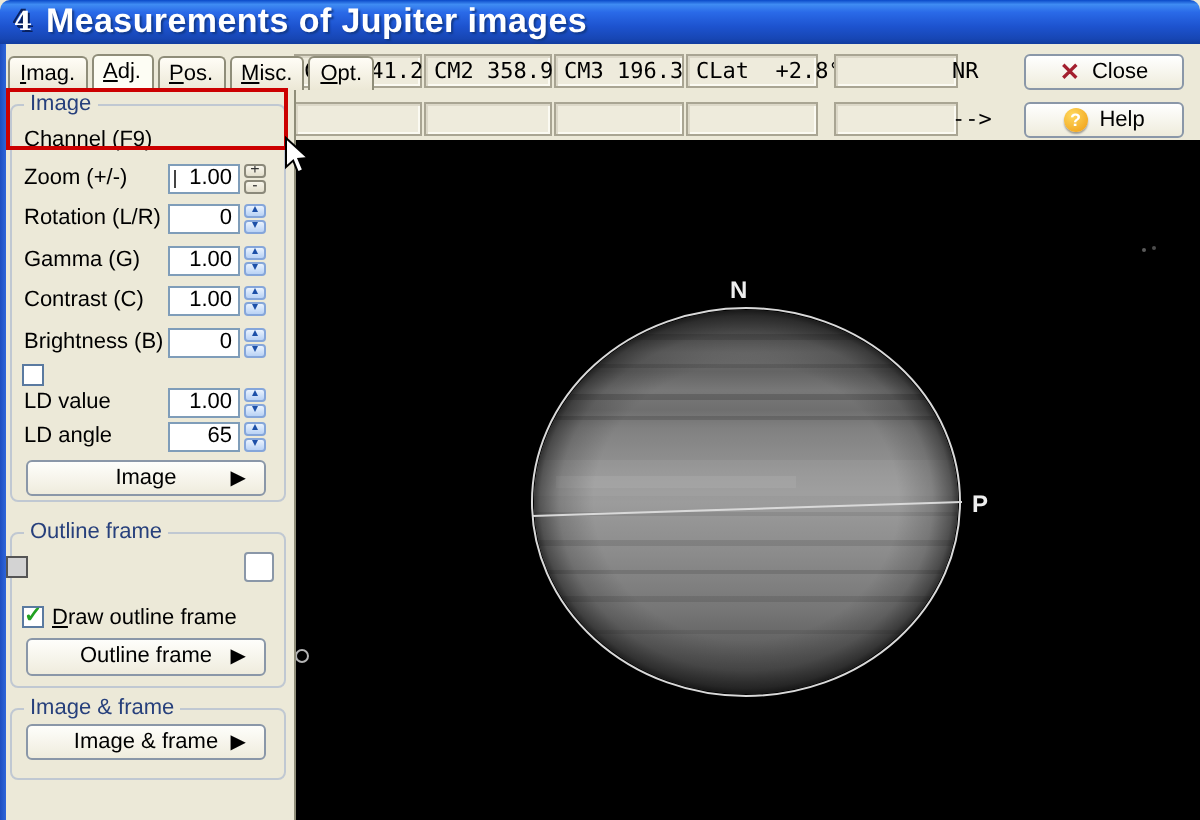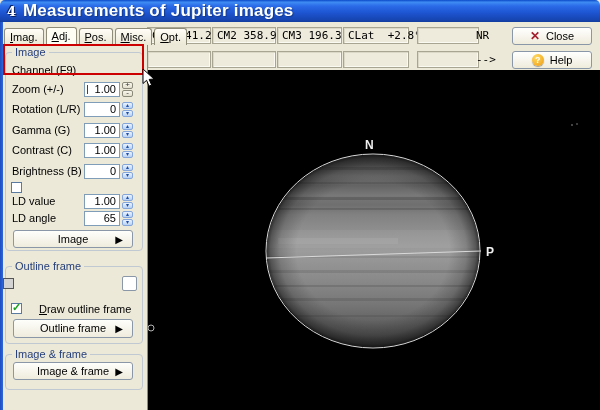--- a/index.html
+++ b/index.html
@@ -192,21 +192,21 @@
     <span class="swatch" style="background:#5b5b5b"></span>
     <span class="swatch" style="background:#797979"></span>
     <span class="swatch" style="background:#979797"></span>
     <span class="swatch" style="background:#b5b5b5"></span>
     <span class="swatch" style="background:#d3d3d3"></span>
     <span class="swatch-selected" style="background:#ffffff"></span>
 
     <span class="checkbox" style="left:8px; top:258px;">
       <span class="mark">✓</span>
     </span>
-    <span class="cb-label" style="left:36px; top:258px;"><span class="accel">D</span><span>raw outline frame</span></span>
+    <span class="cb-label" style="left:23px; top:258px;"><span class="accel">D</span><span>raw outline frame</span></span>
 
     <div class="panel-btn" style="top:274px; height:19px;">
       <span>Outline frame</span>
       <span class="arrow">▶</span>
     </div>
 
     <div class="group" style="left:2px; top:309px; width:138px; height:36px;">
       <span class="group-title">Image &amp; frame</span>
     </div>
     <div class="panel-btn" style="top:317px;">

